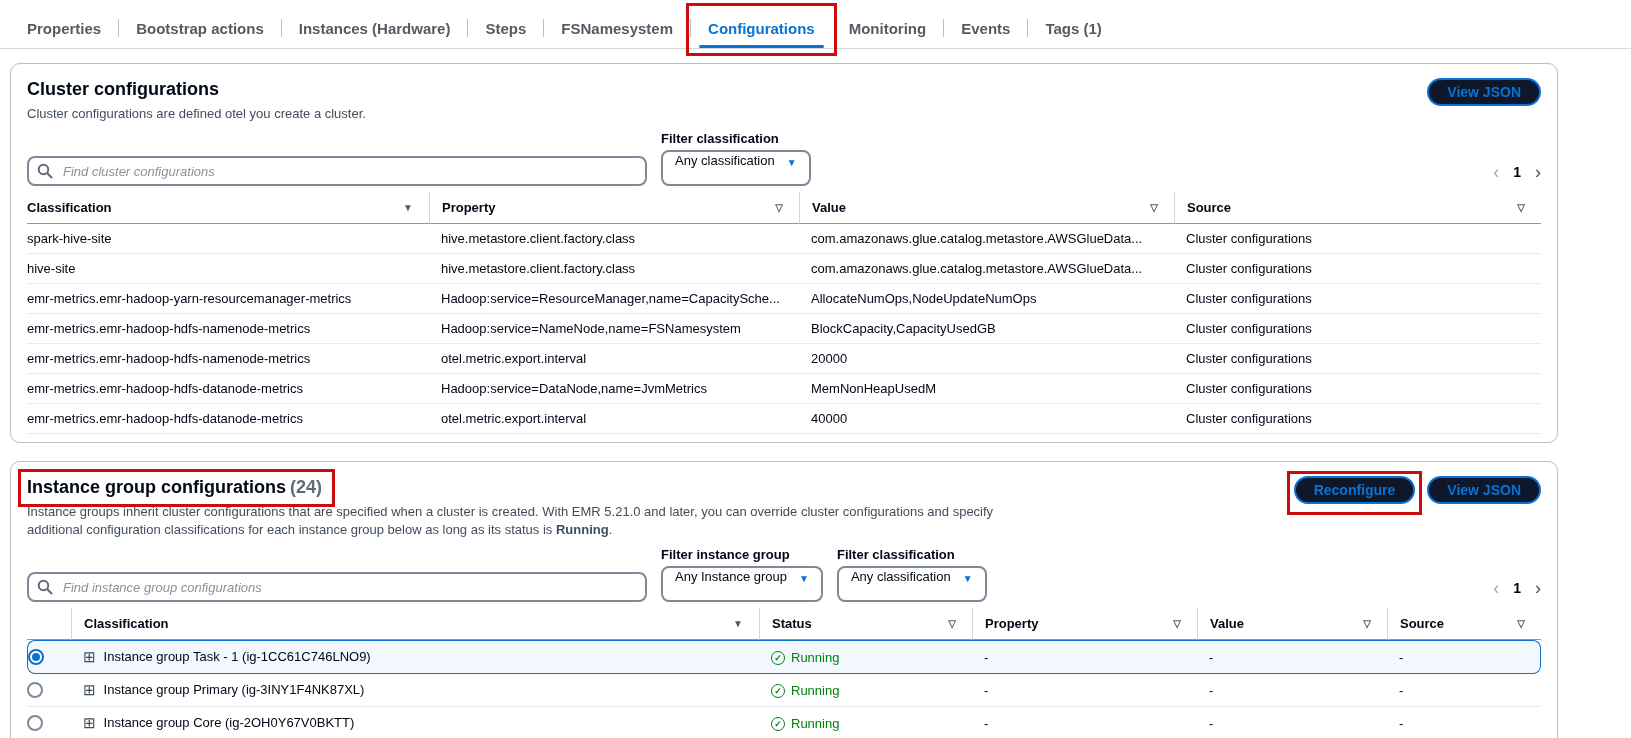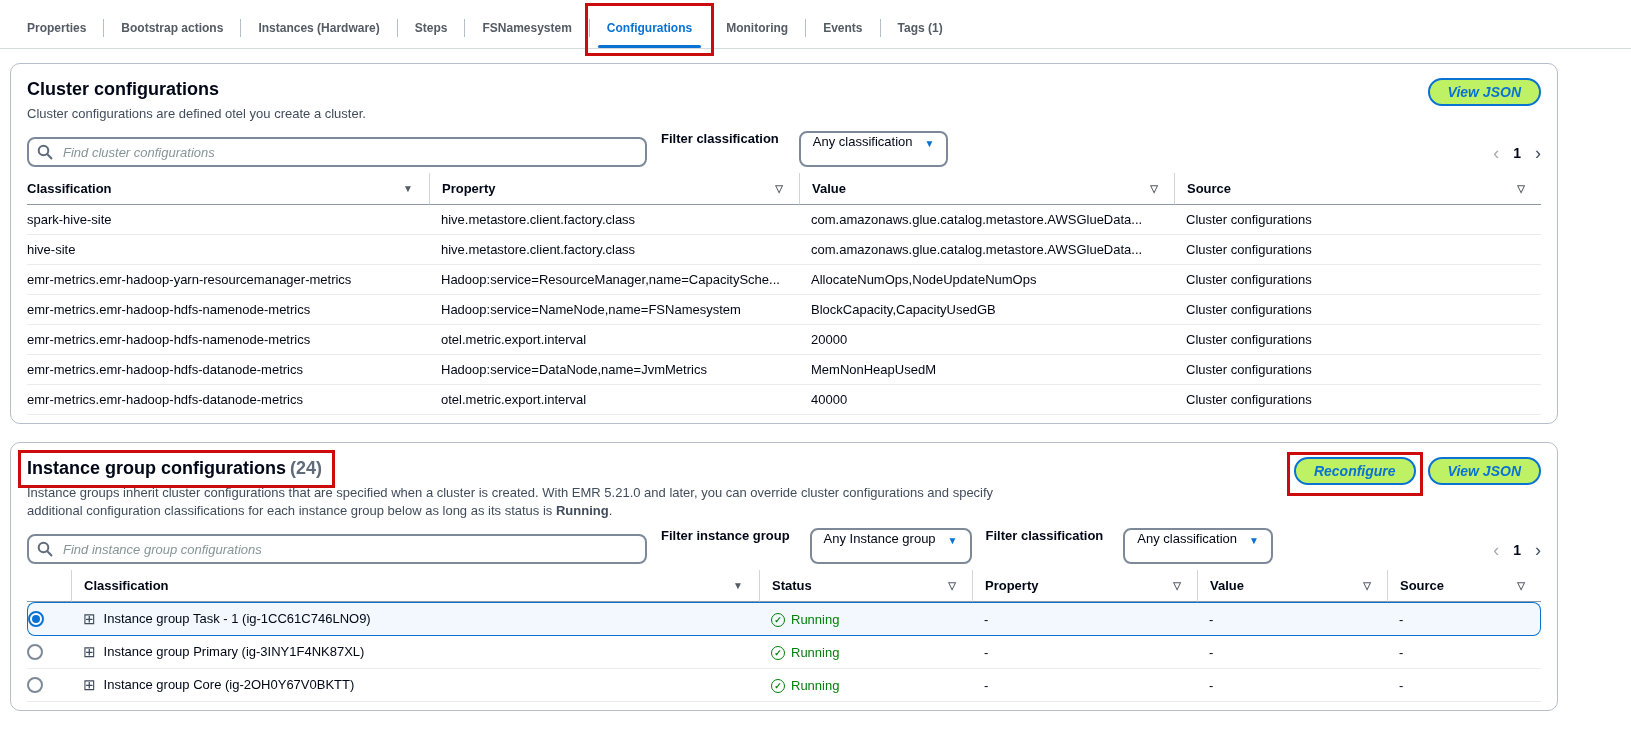--- a/index.html
+++ b/index.html
@@ -4,49 +4,49 @@
 <style>
   * { box-sizing: border-box; margin: 0; padding: 0; }
   html, body {
     width: 1631px; height: 738px; background: #ffffff;
     font-family: "Liberation Sans", sans-serif; color: #000716; overflow: hidden;
   }
   .page { position: relative; width: 100%; height: 100%; }
 
   
   .tabbar { display: flex; align-items: stretch; padding: 8px 10px 0 10px; border-bottom: 1px solid #d5dbdb; height: 49px; }
-  .tab { display: flex; align-items: center; padding: 0 17px; font-size: 12px; font-weight: 700; color: #545b64; cursor: pointer; position: relative; white-space: nowrap; }
+  .tab { display: flex; align-items: center; padding: 0 17px; font-size: 15px; font-weight: 700; color: #545b64; cursor: pointer; position: relative; white-space: nowrap; }
   .tab.active { color: #0972d3; }
   .tab.active::after { content: ""; position: absolute; left: 8px; right: 8px; bottom: 0; height: 3px; background: #0972d3; border-radius: 2px; }
   .tab-sep { width: 1px; background: #b6bec9; margin: 11px 0; }
   .annot-rel { position: relative; display: inline-flex; }
 
   
   .red-annot { position: absolute; border: 3px solid #cc0c0c; pointer-events: none; z-index: 9; }
   .ra-tab   { top: -5px; bottom: -8px; left: -5px; right: -5px; }
   .ra-title { top: -7px; bottom: -9px; left: -9px; right: -13px; }
   .ra-btn   { top: -5px; bottom: -11px; left: -7px; right: -7px; }
 
   
   .panel { margin: 14px 73px 0 10px; border: 1px solid #b6bec9; border-radius: 10px; background: #fff; padding: 14px 16px 8px 16px; }
   .panel + .panel { margin-top: 18px; }
   .panel-head { display: flex; justify-content: space-between; align-items: flex-start; }
   .panel-title { font-size: 18px; font-weight: 700; color: #000716; line-height: 22px; white-space: nowrap; }
   .panel-count { color: #5f6b7a; font-weight: 700; margin-left: 4px; }
   .panel-desc { font-size: 13px; color: #414d5c; margin-top: 5px; line-height: 18px; }
   .head-actions { display: flex; gap: 12px; align-items: flex-start; }
-  .btn { font-family: inherit; background: #bef264; border: 2px solid #0972d3; color: #0972d3; font-weight: 700; font-size: 14px; border-radius: 18px; padding: 4px 18px; cursor: pointer; white-space: nowrap; font-style: italic; }
+  .btn { font-family: inherit; background: #0f172a; border: 2px solid #0972d3; color: #0972d3; font-weight: 700; font-size: 14px; border-radius: 18px; padding: 4px 18px; cursor: pointer; white-space: nowrap; }
 
   
   .filter-row { display: flex; align-items: flex-end; gap: 14px; margin-top: 8px; }
   .searchbox { position: relative; width: 620px; }
   .searchbox input { width: 100%; height: 30px; border: 2px solid #7d8998; border-radius: 8px; padding: 0 10px 0 34px; font-family: inherit; font-size: 13px; color: #701a75; outline: none; background: #fff; }
   .searchbox input::placeholder { color: #879596; font-style: italic; }
   .search-ic { position: absolute; left: 10px; top: 7px; width: 16px; height: 16px; }
-  .filter-group { display: flex; flex-direction: row; gap: 20px; }
+  .filter-group { display: flex; flex-direction: column; gap: 4px; }
   .filter-label { font-size: 13px; font-weight: 700; color: #000716; white-space: nowrap; }
   .select { display: inline-flex; align-items: flex-end; gap: 12px; height: 30px; border: 2px solid #7d8998; border-radius: 8px; padding: 16px 12px; font-size: 13px; color: #000716; cursor: pointer; background: #fff; white-space: nowrap; }
   .select .caret { color: #0972d3; font-size: 10px; line-height: 1; }
   .pagination { margin-left: auto; display: flex; align-items: center; gap: 14px; padding-bottom: 5px; font-size: 14px; }
   .pg-prev { color: #a4a9b1; font-size: 18px; line-height: 1; cursor: pointer; }
   .pg-next { color: #414d5c; font-size: 18px; line-height: 1; cursor: pointer; }
   .pg-num { color: #000716; font-weight: 700; }
 
   
   table { border-collapse: separate; border-spacing: 0; width: 100%; margin-top: 6px; table-layout: fixed; }

